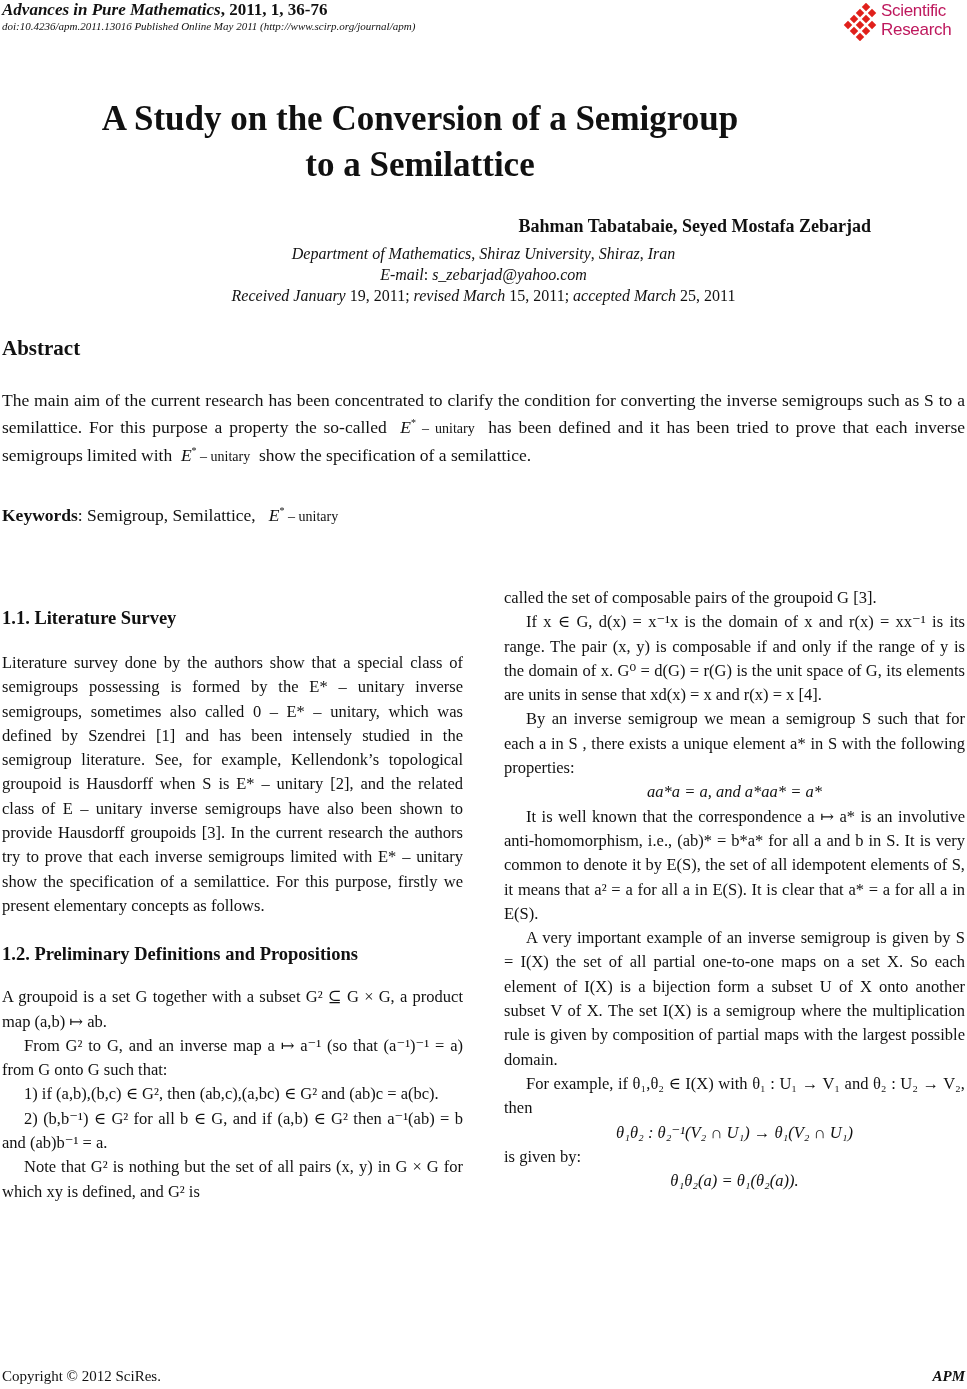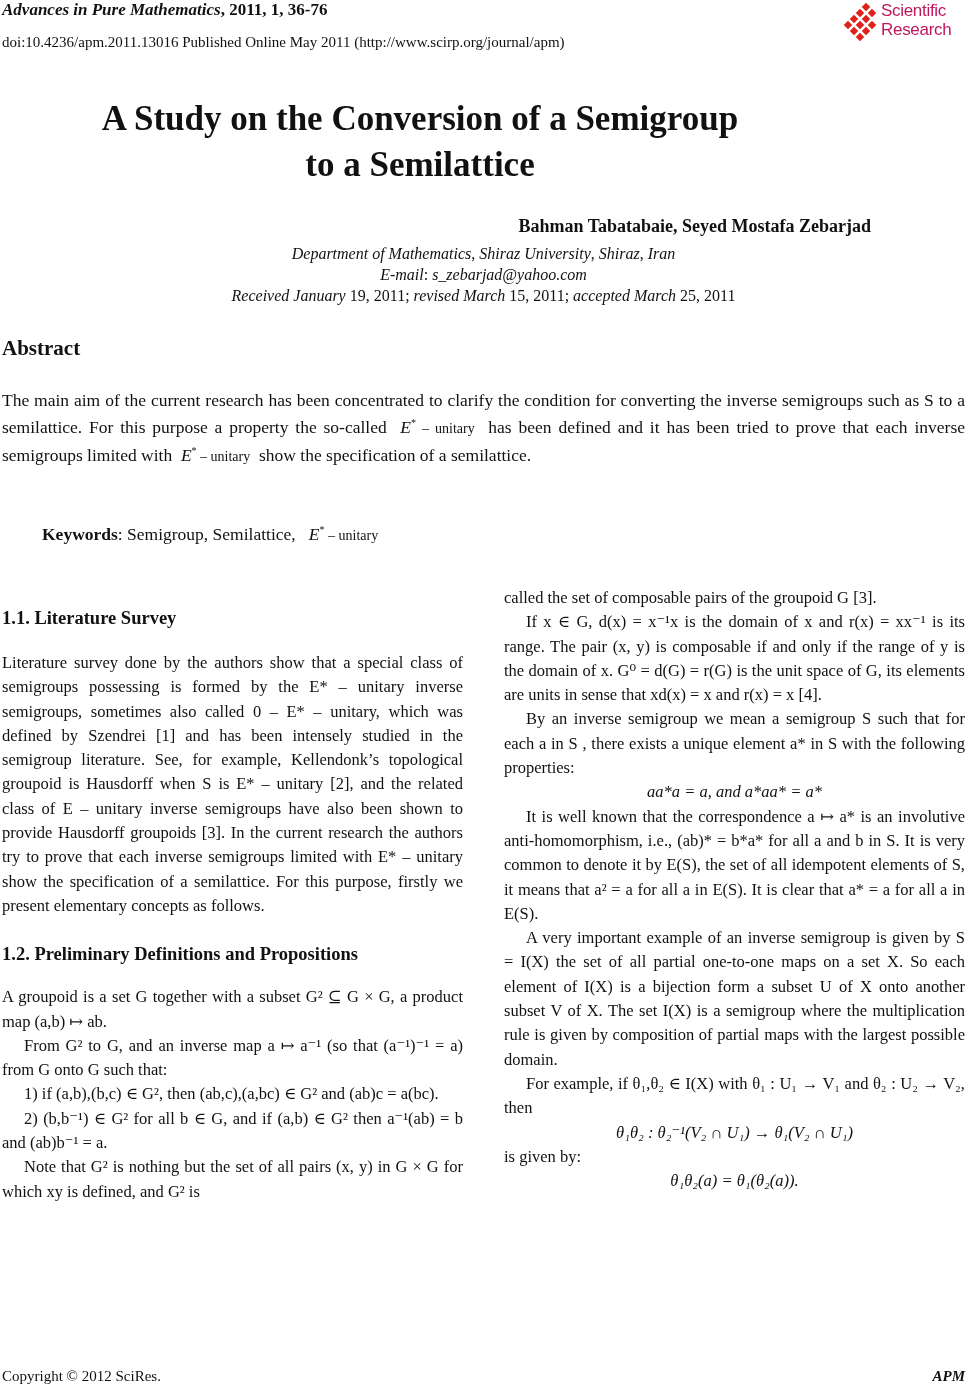--- a/index.html
+++ b/index.html
@@ -1,31 +1,31 @@
 <!DOCTYPE html>
 <html><head>
 <meta charset="utf-8">
 <style>
   html,body{margin:0;padding:0;background:#fff;}
   body{width:967px;height:1389px;position:relative;overflow:hidden;color:#111;font-family:"Liberation Serif","DejaVu Serif",serif;}
   .abs{position:absolute;}
   .hdr-journal{left:2px;top:0px;font-size:17px;font-style:italic;font-weight:bold;}
   .hdr-journal .plain{font-style:normal;}
-  .hdr-doi{left:2px;top:34px;font-size:15px;}
+  .hdr-doi{left:2px;top:20px;font-size:11px;font-style:italic;}
   .logo{right:2px;top:1px;width:122px;height:42px;}
   .logo .txt{position:absolute;left:38px;top:0;font-family:"Liberation Sans","DejaVu Sans",sans-serif;font-size:17px;line-height:19px;color:#be185d;letter-spacing:-0.3px;}
   .title{left:0;width:840px;top:96px;text-align:center;font-size:35px;font-weight:bold;line-height:46px;}
   .authors{left:0;width:871px;top:216px;text-align:right;font-size:18px;font-weight:bold;}
   .affil{left:0;width:967px;top:243px;text-align:center;font-size:16px;font-style:italic;line-height:21px;}
   .affil .n{font-style:normal;}
   h2.sec{margin:0;font-size:21px;font-weight:bold;}
   .abstract-h{left:2px;top:336px;}
   .para{font-size:17.5px;line-height:27px;text-align:justify;}
   .abstract{left:2px;top:387px;width:963px;}
-  .keywords{left:2px;top:524px;font-size:17.5px;margin-left:40px;}
+  .keywords{left:2px;top:505px;font-size:17.5px;}
   .math{font-style:italic;}
   .uni{font-size:14px;font-style:normal;}
   sup{font-size:10px;vertical-align:7px;line-height:0;}
   .col{width:461px;}
   .colL{left:2px;}
   .colR{left:504px;}
   .sub-h{font-size:18.5px;font-weight:bold;}
   .cp{font-size:16.5px;line-height:24.3px;text-align:justify;margin:0;}
   .cp.ind{text-indent:22px;}
   .center{text-align:center;}

